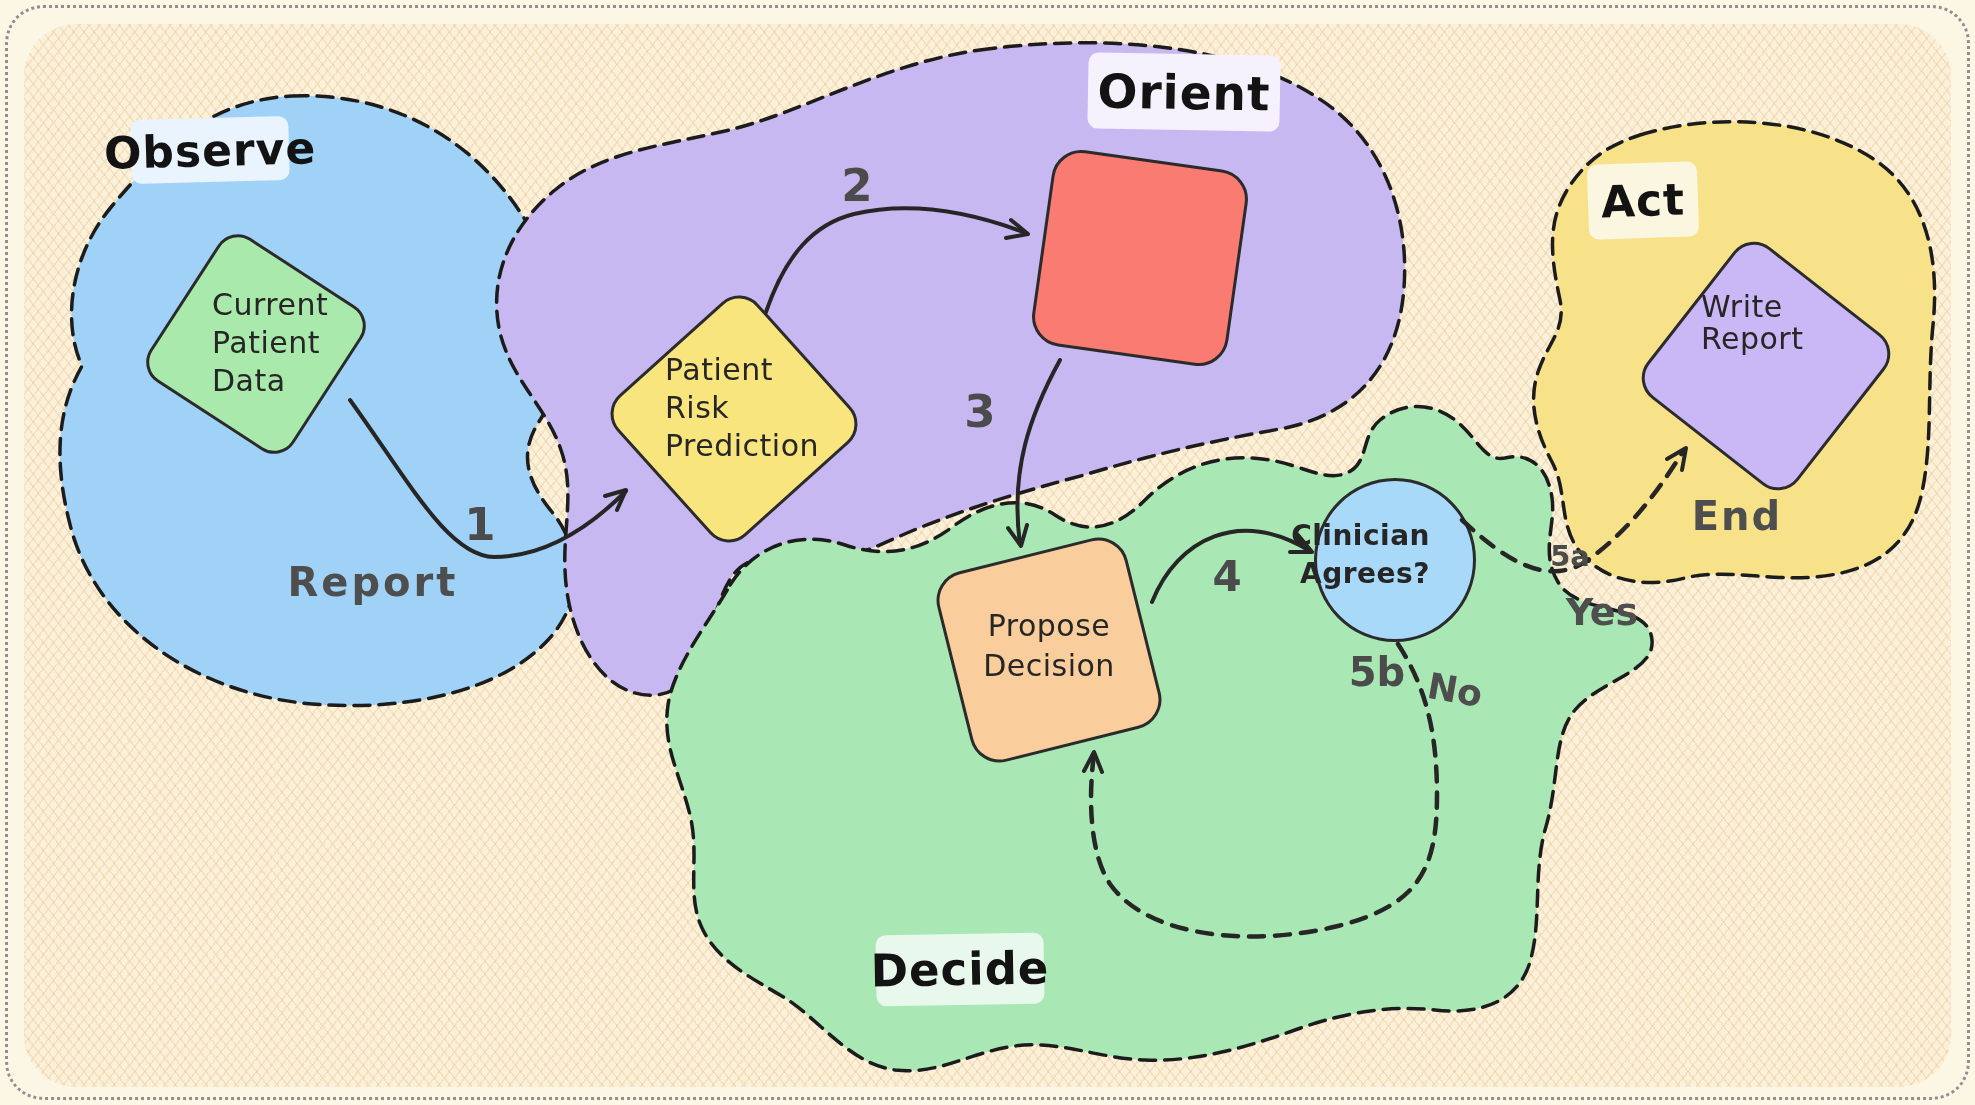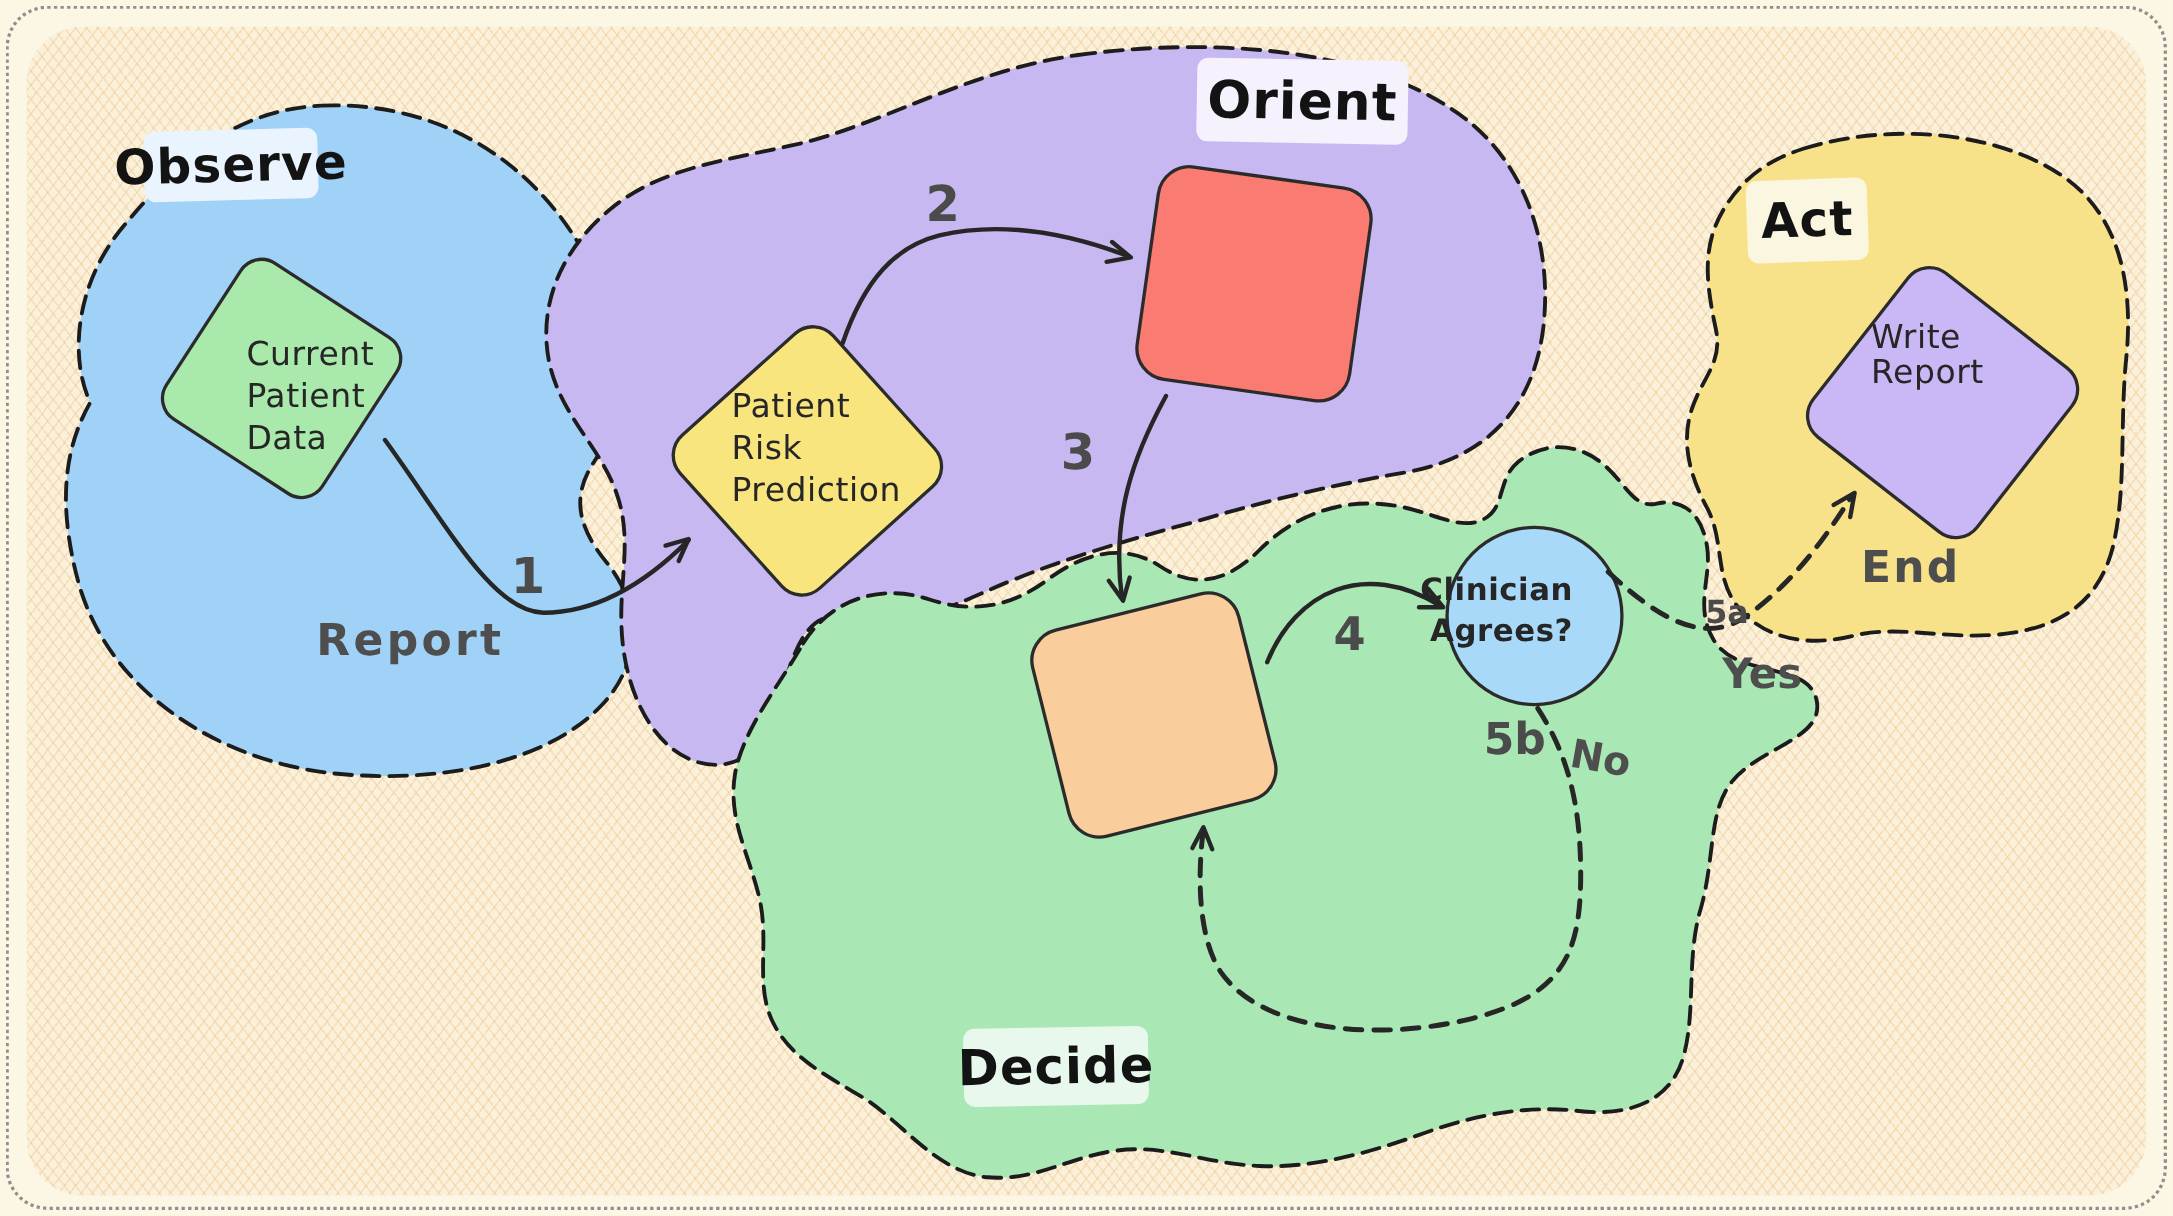--- a/index.html
+++ b/index.html
@@ -53,32 +53,34 @@
              C 1095 1058 1060 1040 1015 1046 C 970 1052 940 1075 895 1070 C 850 1064 820 1020 785 998
              C 752 978 718 962 702 928 C 686 894 700 856 690 815 C 680 774 662 745 668 705
              C 674 664 712 618 730 585 Z" fill="#A9E8B4"></path>
     <path class="blob" d="M 1640 135 C 1715 112 1810 118 1872 158 C 1925 192 1940 255 1933 325 C 1927 385 1933 440 1922 492
              C 1910 548 1872 572 1815 577 C 1765 581 1725 568 1685 578 C 1645 588 1605 582 1580 552
              C 1558 524 1568 492 1552 462 C 1536 432 1528 402 1538 372 C 1548 342 1566 330 1560 300
              C 1552 262 1546 226 1566 192 C 1586 158 1612 144 1640 135 Z" fill="#F8E289"></path>
   </svg>
 
   <div class="shape" style="left: 170px; top: 258px; width: 172px; height: 172px; border-radius: 24px; transform: rotate(33deg); background-color: rgb(169, 233, 171);"></div>
-  <div class="node-text" style="left:224px;top:286px;margin-top:18px;">Current
+  <div class="node-text" style="left:212px;top:286px;">Current
 Patient
 Data</div>
 
   <div class="shape" style="left: 639px; top: 324px; width: 190px; height: 190px; border-radius: 26px; transform: rotate(48deg); background-color: rgb(248, 229, 126);"></div>
   <div class="node-text" style="left:665px;top:351px;">Patient
 Risk
 Prediction</div>
 
   <div class="shape" style="left: 1041px; top: 159px; width: 198px; height: 198px; border-radius: 30px; transform: rotate(8deg); background-color: rgb(249, 123, 114);"></div>
 
   <div class="shape" style="left: 951px; top: 552px; width: 196px; height: 196px; border-radius: 30px; transform: rotate(-14deg); background-color: rgb(249, 206, 156);"></div>
+  <div class="node-text" style="left:949px;top:606px;width:200px;text-align:center;line-height:40px;">Propose
+Decision</div>
 
   <div class="shape" style="left: 1314px; top: 478px; width: 162px; height: 164px; border-radius: 50%; background-color: rgb(168, 217, 248);"></div>
   <div class="node-text" style="left:1230px;top:517px;width:200px;text-align:right;font-size:28px;font-weight:bold;">Clinician
 Agrees?</div>
 
   <div class="shape" style="left: 1670px; top: 270px; width: 192px; height: 192px; border-radius: 26px; transform: rotate(38deg); background-color: rgb(201, 184, 245);"></div>
   <div class="node-text" style="left:1701px;top:291px;line-height:32px;">Write
 Report</div>
 
   <div class="region-label" style="left: 131px; top: 118px; width: 158px; height: 64px; font-size: 44px; transform: rotate(-1.5deg); background-color: rgb(234, 244, 254);">

